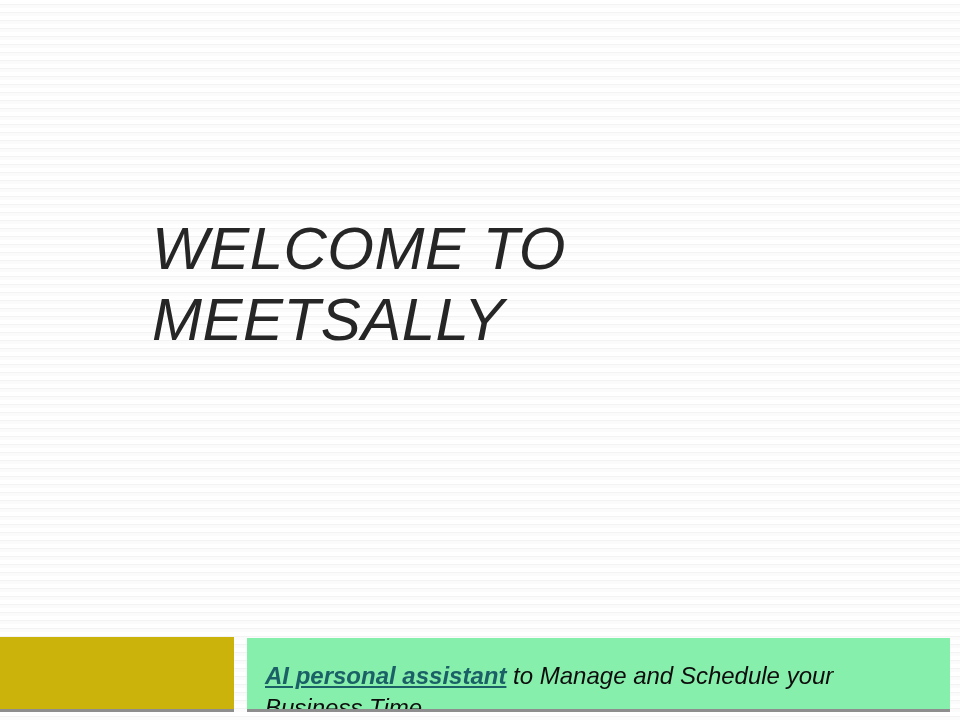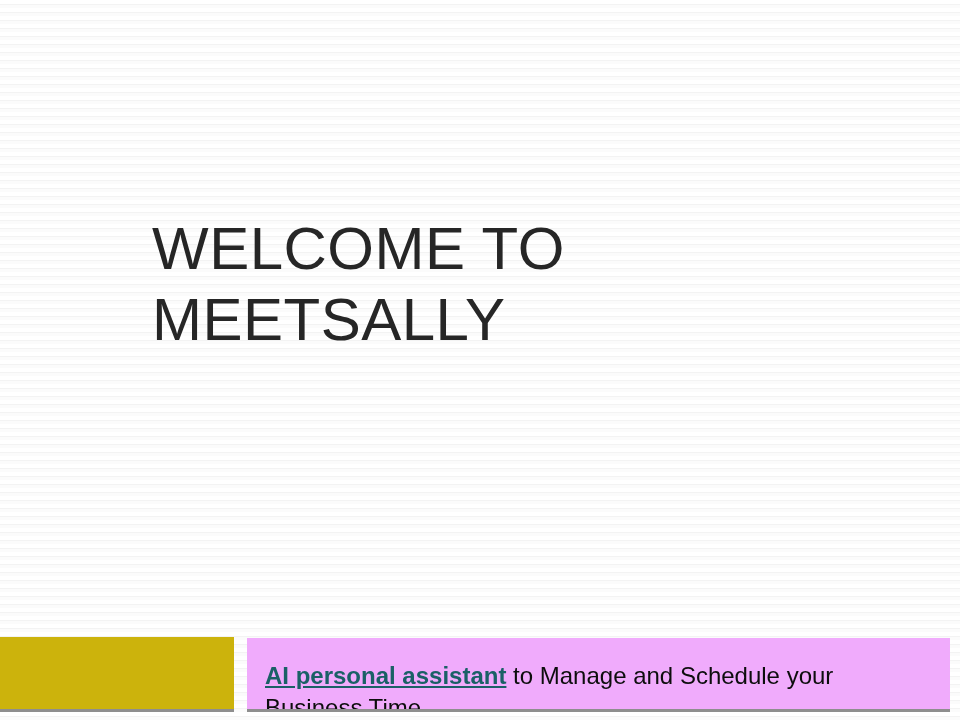--- a/index.html
+++ b/index.html
@@ -13,20 +13,21 @@
     font-family: "Liberation Sans", sans-serif;
     background: #ffffff;
   }
 
   #slide {
     position: relative;
     width: 960px;
     height: 720px;
     background-color: #ffffff;
     overflow: hidden;
+    font-style: italic;
   }
 
   
   #slide-texture {
     position: absolute;
     left: 0;
     top: 0;
     width: 960px;
     height: 720px;
     background-image: repeating-linear-gradient(
@@ -72,21 +73,21 @@
     box-sizing: border-box;
   }
 
   
   #subtitle-panel {
     position: absolute;
     left: 247px;
     top: 638px;
     width: 703px;
     height: 74px;
-    background-color: #f0abfc;
+    background-color: #86efac;
     border-bottom: 3px solid #8e8e8e;
     box-sizing: border-box;
     overflow: hidden;
   }
   #subtitle-text {
     position: absolute;
     left: 18px;
     top: 22px;
     width: 670px;
     margin: 0;

